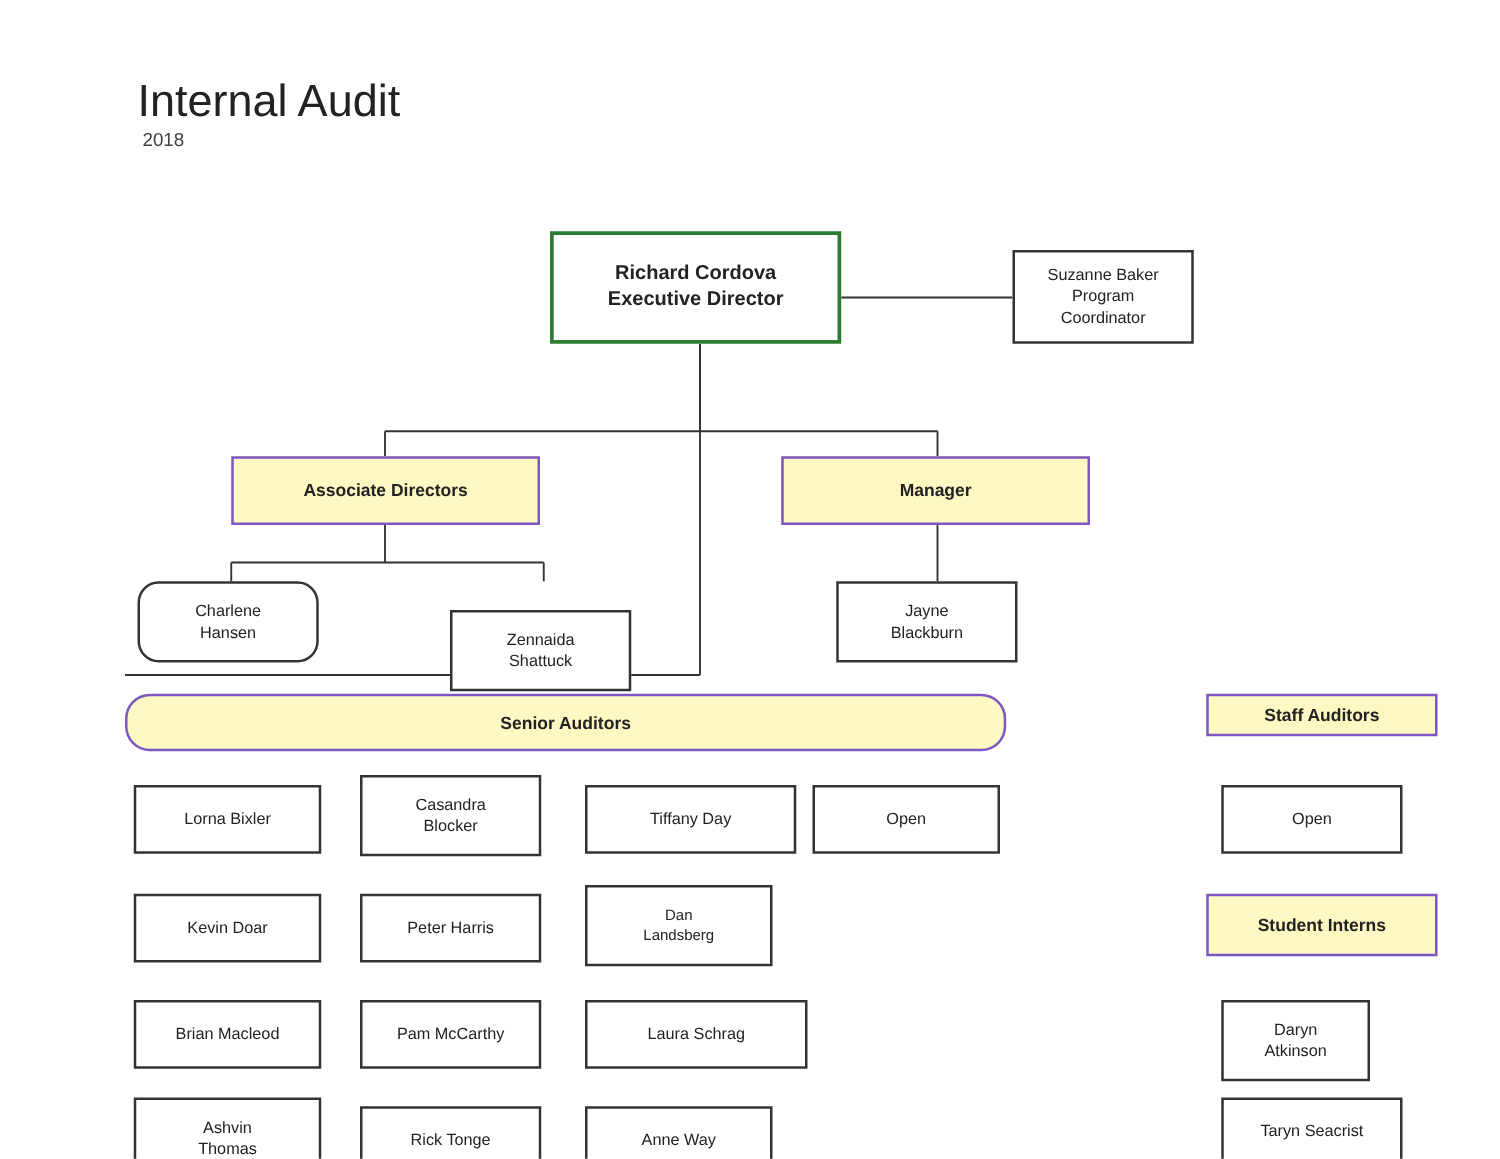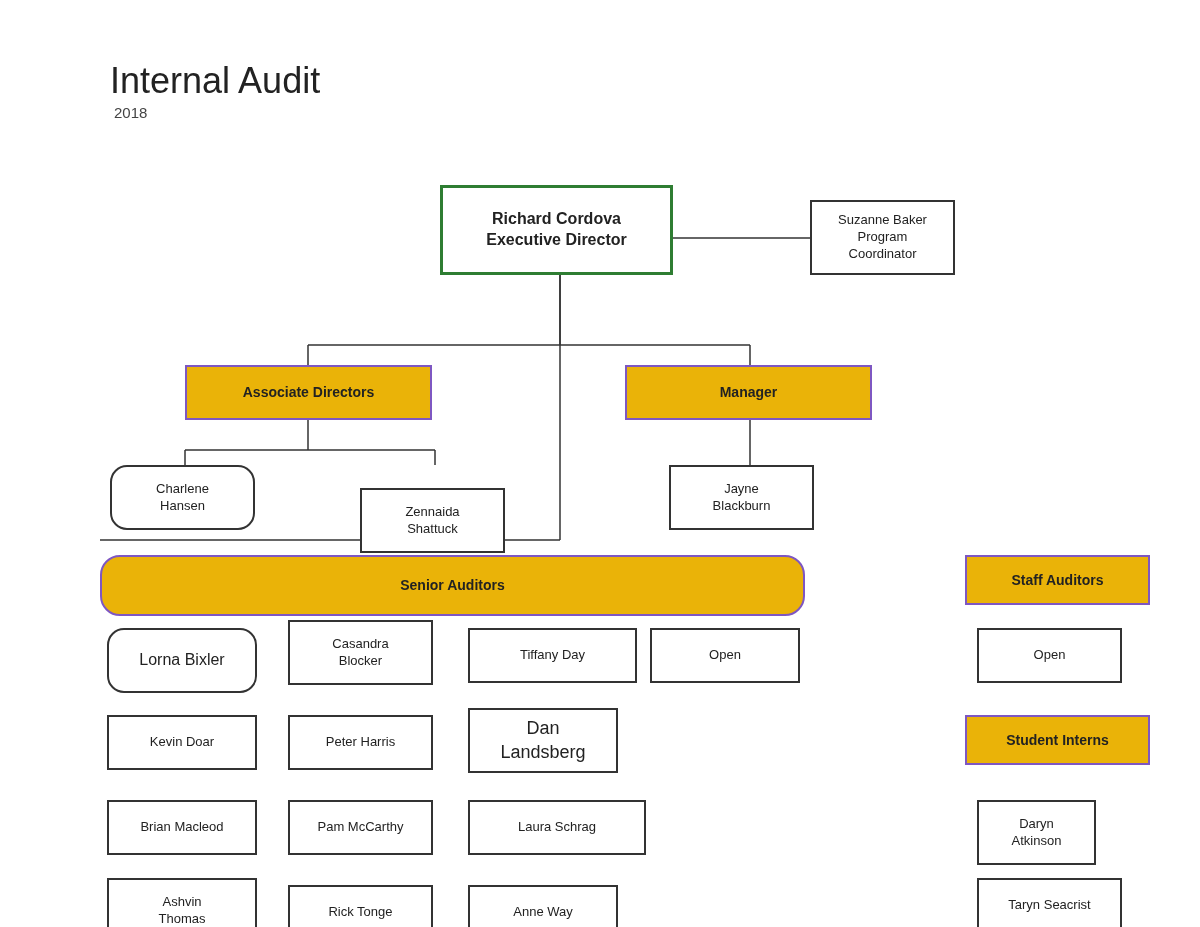--- a/index.html
+++ b/index.html
@@ -51,21 +51,21 @@
       font-weight: normal;
       color: #222;
       line-height: 1.3;
     }
 
     .box.green-border {
       border: 3px solid #2e7d32;
     }
 
     .box.purple-fill {
-      background: #eab308;
+      background: #fef9c3;
       border: 2px solid #7e57c2;
       font-weight: bold;
       color: #222;
     }
 
     
     .connector-svg {
       position: absolute;
       top: 0; left: 0;
       width: 1200px;
@@ -141,29 +141,29 @@
   <div class="box" style="left:360px; top:488px; width:145px; height:65px; font-size:13px;">
     <span style="white-space:pre-line;">Zennaida
 Shattuck</span>
   </div>
 
   <div class="box" style="left:669px; top:465px; width:145px; height:65px; font-size:13px;">
     <span style="white-space:pre-line;">Jayne
 Blackburn</span>
   </div>
 
-  <div class="box purple-fill" style="left:100px; top:555px; width:705px; height:61px; font-size:14px;border-radius:20px;">
+  <div class="box purple-fill" style="left:100px; top:555px; width:705px; height:46px; font-size:14px;border-radius:20px;">
     <span>Senior Auditors</span>
   </div>
 
-  <div class="box purple-fill" style="left:965px; top:555px; width:185px; height:50px; font-size:14px;">
+  <div class="box purple-fill" style="left:965px; top:555px; width:185px; height:34px; font-size:14px;">
     <span>Staff Auditors</span>
   </div>
 
-  <div class="box" style="left:107px; top:628px; width:150px; height:65px; font-size:16px;border-radius:17px;">
+  <div class="box" style="left:107px; top:628px; width:150px; height:55px; font-size:13px;">
     <span>Lorna Bixler</span>
   </div>
 
   <div class="box" style="left:288px; top:620px; width:145px; height:65px; font-size:13px;">
     <span style="white-space:pre-line;">Casandra
 Blocker</span>
   </div>
 
   <div class="box" style="left:468px; top:628px; width:169px; height:55px; font-size:13px;">
     <span>Tiffany Day</span>
@@ -178,21 +178,21 @@
   </div>
 
   <div class="box" style="left:107px; top:715px; width:150px; height:55px; font-size:13px;">
     <span>Kevin Doar</span>
   </div>
 
   <div class="box" style="left:288px; top:715px; width:145px; height:55px; font-size:13px;">
     <span>Peter Harris</span>
   </div>
 
-  <div class="box" style="left:468px; top:708px; width:150px; height:65px; font-size:18px;">
+  <div class="box" style="left:468px; top:708px; width:150px; height:65px; font-size:12px;">
     <span style="white-space:pre-line;">Dan
 Landsberg</span>
   </div>
 
   <div class="box purple-fill" style="left:965px; top:715px; width:185px; height:50px; font-size:14px;">
     <span>Student Interns</span>
   </div>
 
   <div class="box" style="left:107px; top:800px; width:150px; height:55px; font-size:13px;">
     <span>Brian Macleod</span>

